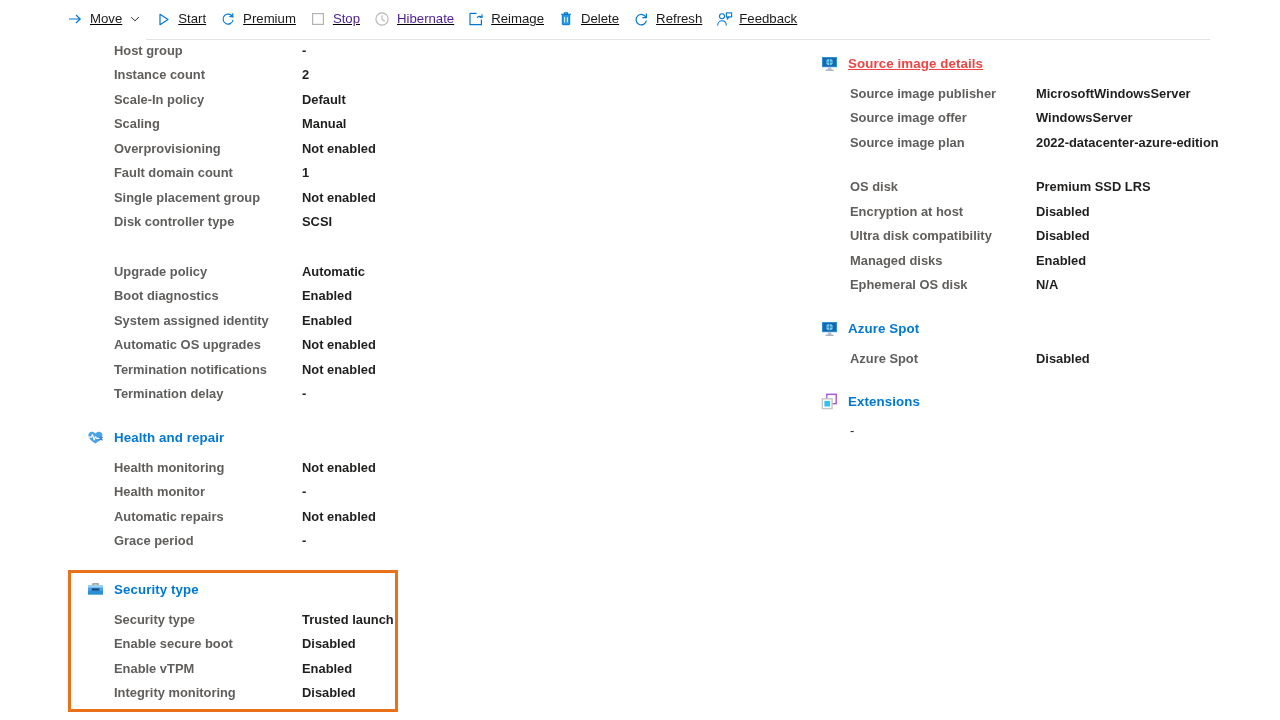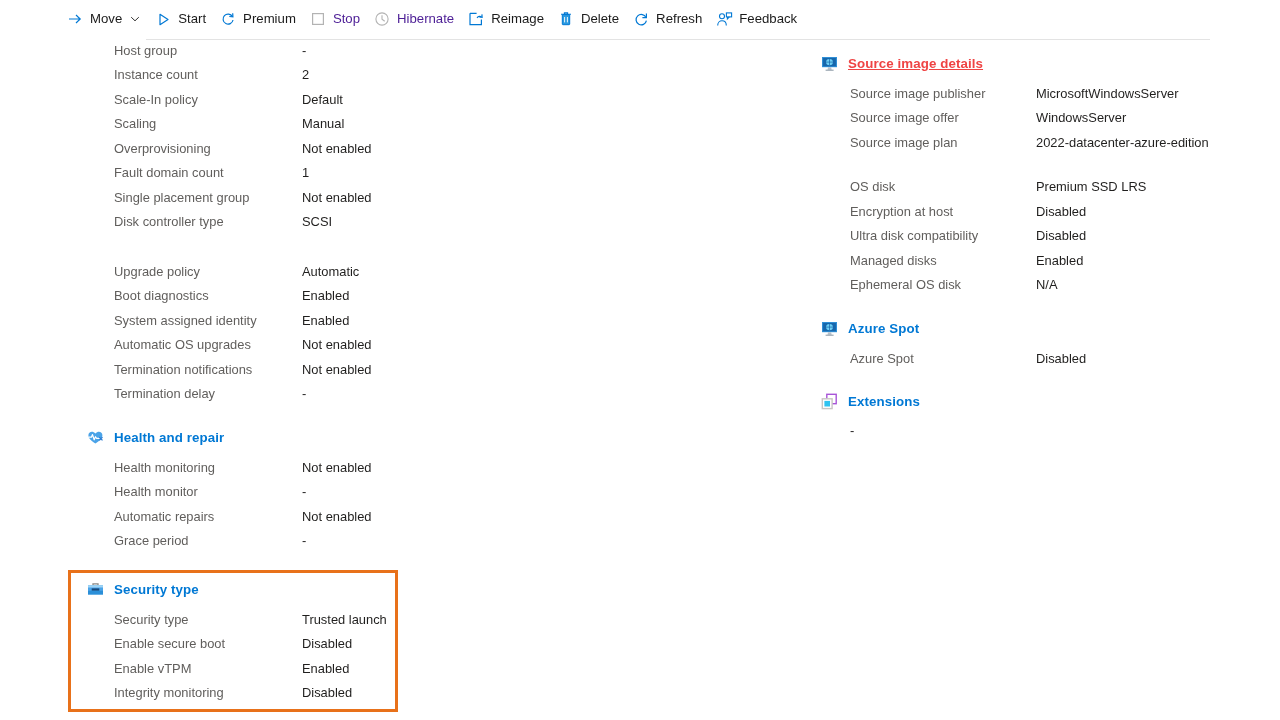--- a/index.html
+++ b/index.html
@@ -17,20 +17,21 @@
 
   
   .commandbar {
     position: absolute;
     left: 0; top: 0;
     width: 1280px; height: 38px;
     display: flex;
     align-items: center;
     padding-left: 62px;
     gap: 0px;
+    text-decoration: underline;
   }
   .cmd {
     display: flex;
     align-items: center;
     height: 28px;
     padding: 0 9px 0 4px;
     font-size: 13.2px;
     color: #1b1b1b;
     cursor: pointer;
     white-space: nowrap;
@@ -78,21 +79,21 @@
     display: inline-flex; align-items: center; justify-content: center;
   }
   .grp-title {
     font-size: 13.3px;
     font-weight: bold;
     color: #0078d4;
     letter-spacing: 0.1px;
   }
   .grp-title.plain { color: #ef4444; text-decoration: underline; }
 
-  .rows { padding-left: 28px; }
+  .rows { padding-left: 28px; font-weight: bold; }
   .row {
     display: flex;
     height: 24.5px;
     align-items: center;
     font-size: 12.9px;
   }
   .row .k {
     width: 188px;
     flex: 0 0 188px;
     color: #605e5c;

